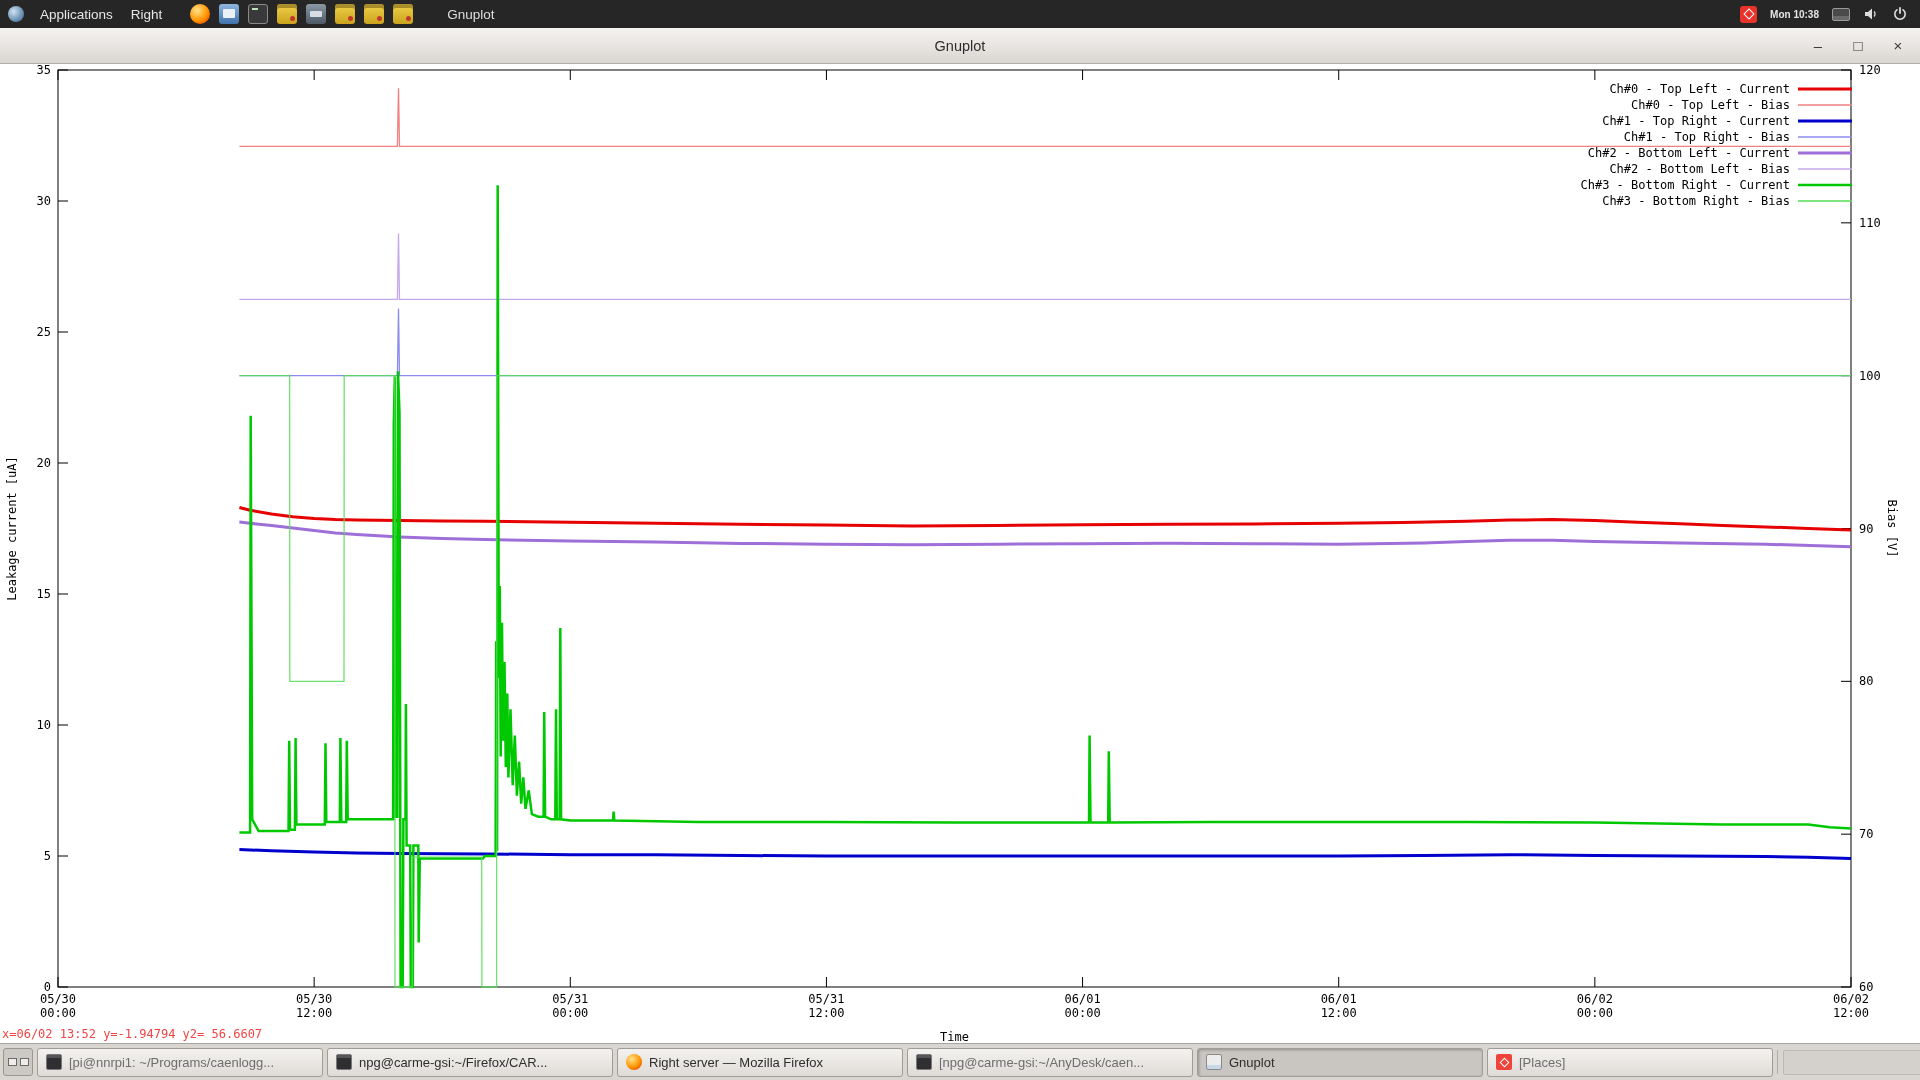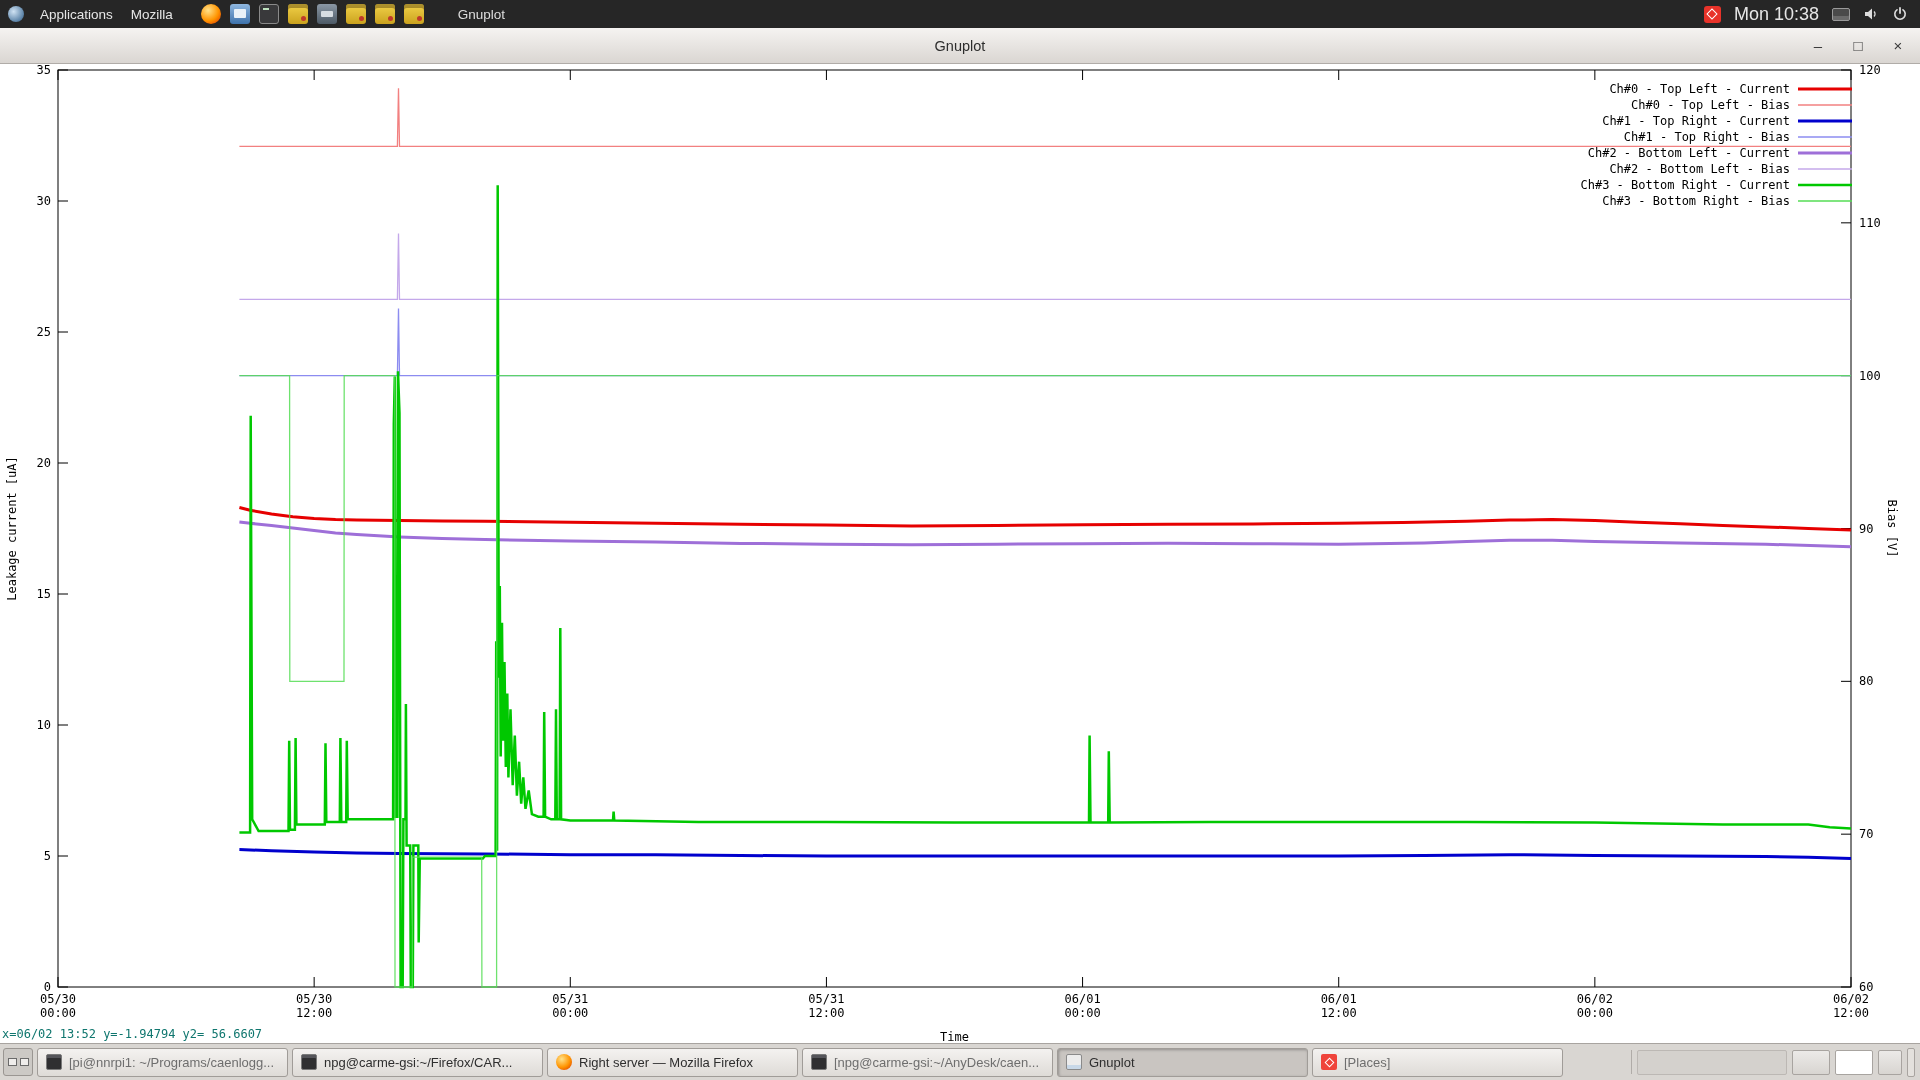--- a/index.html
+++ b/index.html
@@ -27,50 +27,50 @@
   .l-modes::after { content:''; position:absolute; right:2px; bottom:3px; width:5px; height:5px;
                     background:#c0392b; border-radius:50%; }
   .l-gray { background:linear-gradient(#8a97a5, #4d5a66); }
   .l-gray::after { content:''; position:absolute; left:4px; top:7px; width:12px; height:6px;
                    background:#d7dde2; border-radius:1px; }
   .panel-window-label { margin-left:20px; color:#dedede; }
   .panel-right { display:flex; align-items:center; gap:13px; padding-right:12px; }
   .tray-anydesk { width:17px; height:17px; background:#e8332a; border-radius:3px; position:relative; }
   .tray-anydesk::after { content:''; position:absolute; left:4.5px; top:4.5px; width:6px; height:6px;
                          border:1.5px solid #fff; transform:rotate(45deg); }
-  .clock { font-size:18px; }
+  .clock { font-size:10px;font-weight:bold; }
   .tray-kbd { width:18px; height:13px; background:#4a4a4a; border:1px solid #9a9a9a; border-radius:2px;
               box-shadow:inset 0 -4px 0 #6a6a6a; }
   .tray-svg { display:inline-flex; align-items:center; }
 
   
   .titlebar { position:absolute; top:28px; left:0; width:1920px; height:36px;
               background:linear-gradient(#f5f3f1, #dad6d2); border-bottom:1px solid #b0aca8;
               display:flex; align-items:center; justify-content:center; z-index:10; }
   .window-title { font-size:14.5px; color:#2d2d2d; }
   .win-controls { position:absolute; right:14px; top:0; height:100%; display:flex;
                   align-items:center; gap:24px; color:#3c3c3c; }
   .win-btn { width:16px; text-align:center; font-size:15px; cursor:default; }
 
   
   .plot-window { position:absolute; top:64px; left:0; width:1920px; height:979px; background:#ffffff; }
   #chart-svg { display:block; width:1920px; height:979px; }
   #chart-svg text { font-family:"DejaVu Sans Mono", monospace; font-size:12px; fill:#000; }
   .status-readout { position:absolute; left:2px; bottom:2px;
-                    font:12px "DejaVu Sans Mono", monospace; color:#0f766e; }
+                    font:12px "DejaVu Sans Mono", monospace; color:#ef4444; }
 
   
   .taskbar { position:absolute; bottom:0; left:0; width:1920px; height:37px;
              background:#d9d6d2; border-top:1px solid #a8a4a0; display:flex;
              align-items:center; gap:4px; padding:0 3px; }
   .pager { width:30px; height:28px; background:#ccc9c5; border:1px solid #9a9692; border-radius:3px;
            display:flex; align-items:center; justify-content:center; gap:3px; flex:none; }
   .pager .cell { width:9px; height:8px; border:1px solid #6a6a6a; background:#efedeb; }
   .taskbar-items { display:flex; gap:4px; flex:none; }
-  .task-btn { width:251px; height:29px; display:flex; align-items:center; gap:7px; padding:0 8px;
+  .task-btn { width:286px; height:29px; display:flex; align-items:center; gap:7px; padding:0 8px;
               background:linear-gradient(#f4f2f0, #dedbd7); border:1px solid #a09c98; border-radius:3px;
               font-size:13px; color:#2e2e2e; overflow:hidden; white-space:nowrap; cursor:default; }
   .task-btn.active { background:#c9c5c1; box-shadow:inset 1px 1px 3px rgba(0,0,0,.28); }
   .task-btn.minimized .task-label { color:#6e6e6e; }
   .task-label { overflow:hidden; text-overflow:clip; }
   .task-icon { width:16px; height:16px; flex:none; border-radius:2px; }
   .icon-terminal { background:#2f2f31; border:1px solid #7a7a7a; box-shadow:inset 0 3px 0 #55555a; }
   .icon-firefox { border-radius:50%;
                   background:radial-gradient(circle at 36% 32%, #ffe28a, #ff9400 55%, #dd3d00 92%); }
   .icon-gnuplot { background:#ececec; border:1px solid #8a8a8a;
@@ -87,21 +87,21 @@
   .tb-box.small { width:24px; }
   .tb-sliver { width:8px; height:29px; border:1px solid #a8a4a0; border-radius:2px; background:#e4e1dd; }
 </style>
 </head>
 <body>
 
 <div class="top-panel">
   <div class="panel-left">
     <span class="menu-logo"></span>
     <span class="panel-menu">Applications</span>
-    <span class="panel-menu">Mozilla</span>
+    <span class="panel-menu">Right</span>
     <div class="launchers" id="panel-launchers">
         <span class="launcher l-firefox"></span>
         <span class="launcher l-files"></span>
         <span class="launcher l-terminal"></span>
         <span class="launcher l-modes"></span>
         <span class="launcher l-gray"></span>
         <span class="launcher l-modes"></span>
         <span class="launcher l-modes"></span>
         <span class="launcher l-modes"></span>
       </div>

